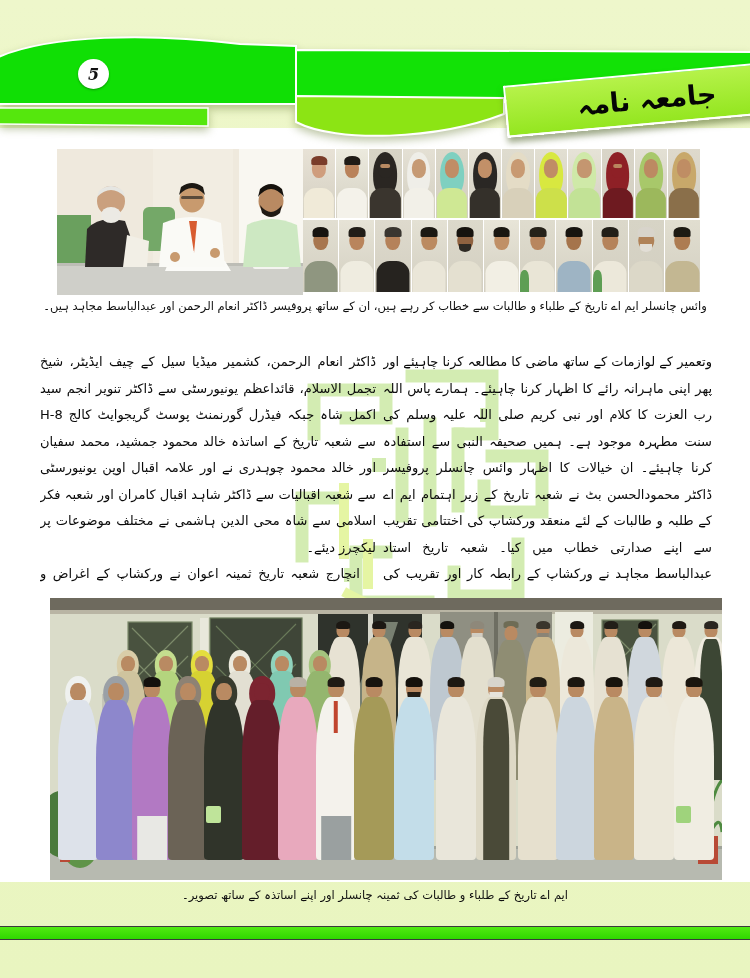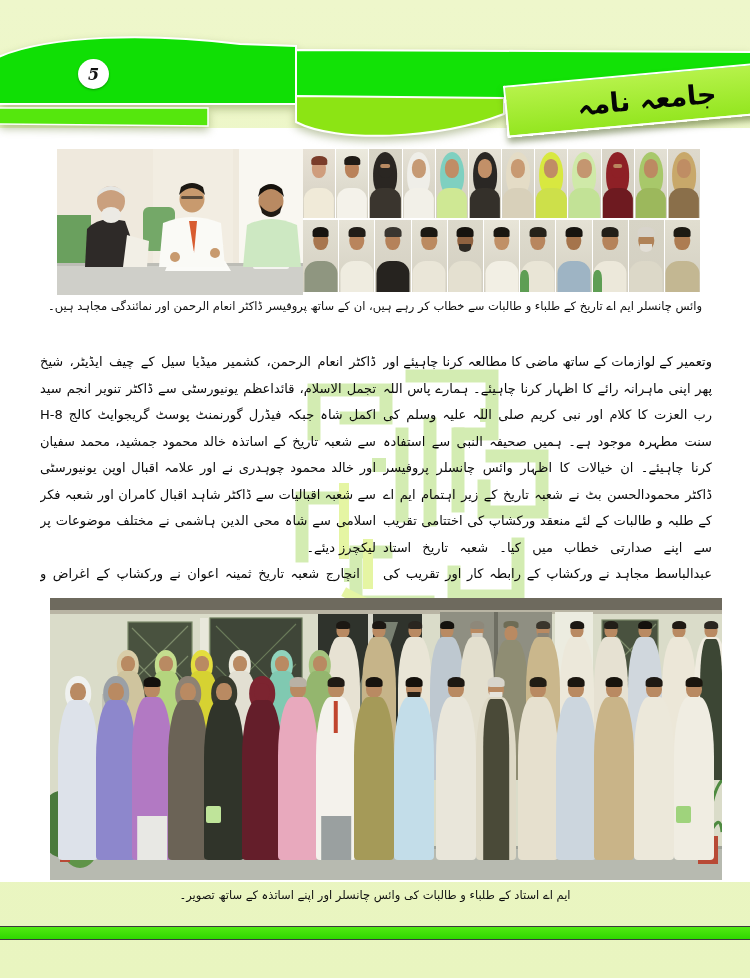--- a/index.html
+++ b/index.html
@@ -269,21 +269,21 @@
         <div class="c-body" style="background: rgb(220, 216, 200);"></div>
       </div>
       <div class="tile" style="background: linear-gradient(rgb(225, 222, 208), rgb(211, 207, 193));">
         <div class="c-head" style="background: rgb(173, 124, 82);"></div>
         <div class="c-hair" style="background: rgb(29, 26, 19);"></div>
         <div class="c-body" style="background: rgb(195, 183, 146);"></div>
       </div>
     </div>
 </div>
 
-<div class="abs photo-caption" id="caption-top">وائس چانسلر ایم اے تاریخ کے طلباء و طالبات سے خطاب کر رہے ہیں، ان کے ساتھ پروفیسر ڈاکٹر انعام الرحمن اور نمائندگی مجاہد ہیں۔</div>
+<div class="abs photo-caption" id="caption-top">وائس چانسلر ایم اے تاریخ کے طلباء و طالبات سے خطاب کر رہے ہیں، ان کے ساتھ پروفیسر ڈاکٹر انعام الرحمن اور عبدالباسط مجاہد ہیں۔</div>
 
 <div class="abs article-col" id="col-right">
   <p>وتعمیر کے لوازمات کے ساتھ ماضی کا مطالعہ کرنا چاہیئے اور پھر اپنی ماہرانہ رائے کا اظہار کرنا چاہیئے۔ ہمارے پاس اللہ رب العزت کا کلام اور نبی کریم صلی اللہ علیہ وسلم کی سنت مطہرہ موجود ہے۔ ہمیں صحیفہ النبی سے استفادہ کرنا چاہیئے۔ ان خیالات کا اظہار وائس چانسلر پروفیسر ڈاکٹر محمودالحسن بٹ نے شعبہ تاریخ کے زیر اہتمام ایم اے کے طلبہ و طالبات کے لئے منعقد ورکشاپ کی اختتامی تقریب سے اپنے صدارتی خطاب میں کیا۔ شعبہ تاریخ استاد عبدالباسط مجاہد نے ورکشاپ کے رابطہ کار اور تقریب کی میزبانی کے فرائض سرانجام دیئے۔ ورکشاپ میں شعبہ تاریخ کے اساتذہ ثمینہ اعوان، کشور سلطانہ، کوثر پروین، عبدالباسط مجاہد کے علاوہ ملک کے نامور سائنسدان، پاکستان اٹامک انرجی کمیشن اور ''بیاس'' کے بانیوں میں سے ایک سائنٹسٹ ایمریطس پروفیسر</p>
 </div>
 <div class="abs article-col" id="col-left">
   <p>ڈاکٹر انعام الرحمن، کشمیر میڈیا سیل کے چیف ایڈیٹر، شیخ تجمل الاسلام، قائداعظم یونیورسٹی سے ڈاکٹر تنویر انجم سید اکمل شاہ جبکہ فیڈرل گورنمنٹ پوسٹ گریجوایٹ کالج H-8 سے شعبہ تاریخ کے اساتذہ خالد محمود جمشید، محمد سفیان اور خالد محمود چوہدری نے اور علامہ اقبال اوپن یونیورسٹی سے شعبہ اقبالیات سے ڈاکٹر شاہد اقبال کامران اور شعبہ فکر اسلامی سے شاہ محی الدین ہاشمی نے مختلف موضوعات پر لیکچرز دیئے۔</p>
   <p class="indent">انچارج شعبہ تاریخ ثمینہ اعوان نے ورکشاپ کے اغراض و مقاصد پر روشنی ڈالی اور اپنے برطانیہ کی جامعات کے دورے کے ثمرات و تجربات سے آگاہ کیا۔ طلبہ و طالبات کی نمائندگی میجر عامر چیمہ اور حنا ہارون نے کی۔</p>
 </div>
 
 <div class="abs" id="photo-group">
@@ -508,15 +508,15 @@
       </div>
       <div class="person" style="left: 624px; top: 78px; width: 40px; height: 184px;">
         <div style="left: 50%; transform: translateX(-50%); top: 4px; width: 16px; height: 18.4px; border-radius: 46%; background: rgb(185, 138, 98);"></div>
         <div style="left: 50%; transform: translateX(-50%); top: 1.12px; width: 16.8px; height: 9.6px; border-radius: 50% 50% 18% 18%; background: rgb(26, 21, 14);"></div>
         <div style="left: 50%; transform: translateX(-50%); top: 20.8px; bottom: 0px; width: 100%; border-radius: 36% 36% 4px 4px; background: rgb(240, 237, 226);"></div>
         <div style="left: 6%; bottom: 20%; width: 14.4px; height: 17.6px; border-radius: 2px; background: rgb(159, 211, 124);"></div>
       </div>
     </div>
 </div>
 
-<div class="abs photo-caption" id="caption-bottom">ایم اے استاد کے طلباء و طالبات کی وائس چانسلر اور اپنے اساتذہ کے ساتھ تصویر۔</div>
+<div class="abs photo-caption" id="caption-bottom">ایم اے تاریخ کے طلباء و طالبات کی ثمینہ چانسلر اور اپنے اساتذہ کے ساتھ تصویر۔</div>
 
 <div class="abs" id="footer-bar"></div>
 
 </body></html>

